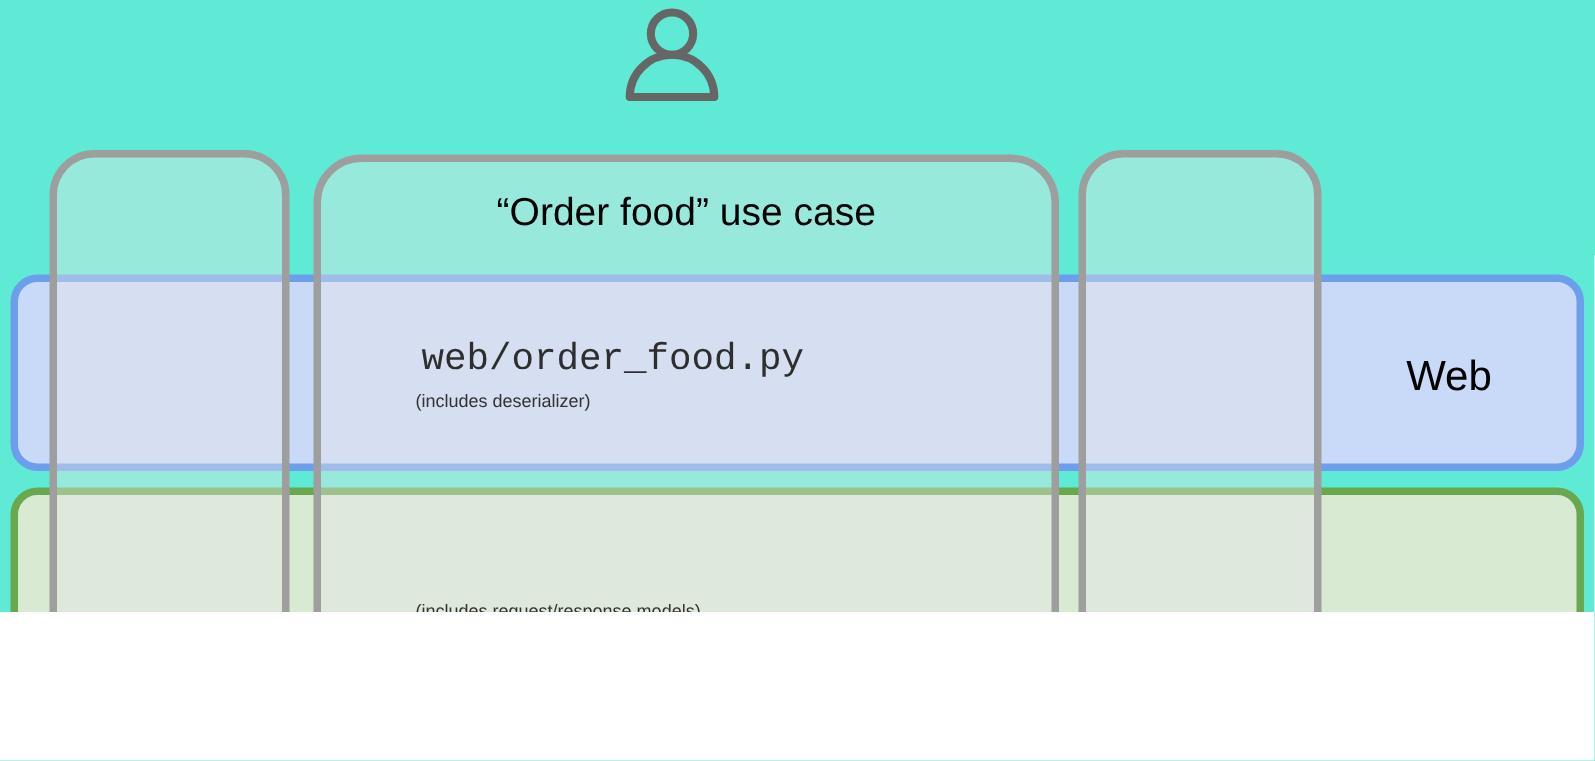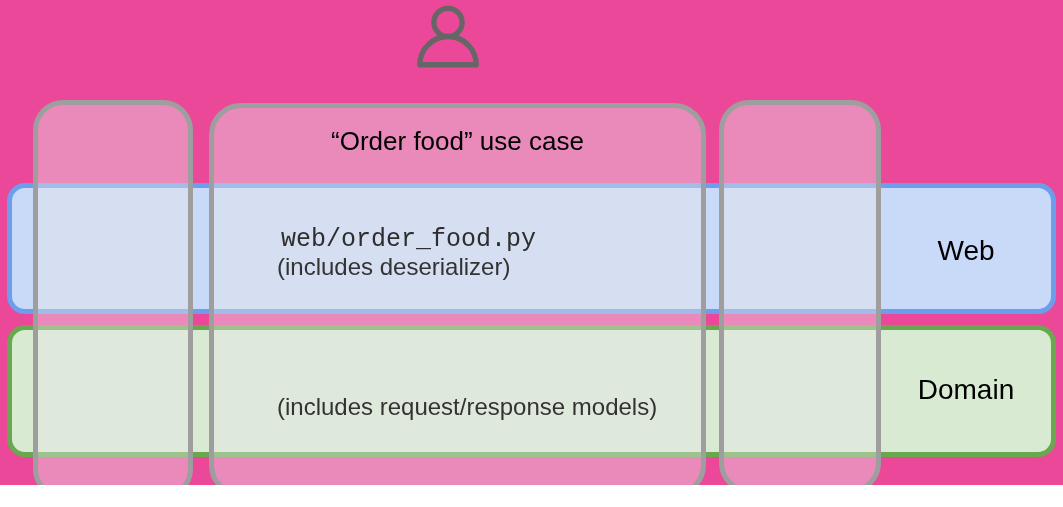--- a/index.html
+++ b/index.html
@@ -1,17 +1,17 @@
 <!DOCTYPE html>
 <html style="--box-border: #9e9e9e; --actor: #666666;"><head>
 <meta charset="utf-8">
 <style>
   html,body { margin:0; padding:0; background:#ffffff; }
   .canvas {
-    position:relative; width:1063px; height:485px; background:#ec4899;
+    position:relative; width:1063px; height:408px; background:#5eead4;
     font-family:"Liberation Sans", sans-serif; overflow:hidden;
   }
   .abs { position:absolute; box-sizing:border-box; }
 
   
   .actor { left:412px; top:2px; width:72px; height:70px; z-index:1; }
 
   
   .band {
     left:7px; width:1049px; border:5px solid transparent;
@@ -36,21 +36,21 @@
     left:209px; top:126px; width:497px; text-align:center;
     font-size:26px; line-height:30px; color:#000000;
   }
   .file-label {
     left:281px; font-family:"Liberation Mono", monospace;
     font-size:25px; line-height:28px; color:#2e2e2e;
   }
   .file-web    { top:226px; }
   .file-domain { top:366px; }
   .file-note {
-    left:277px; font-size:24px; line-height:24px; color:#333333;
+    left:277px; font-size:12px; line-height:24px; color:#333333;
   }
   .note-web    { top:255px; }
   .note-domain { top:395px; }
   .layer-label {
     left:900px; width:132px; text-align:center;
     font-size:28px; line-height:32px; color:#000000;
   }
   .label-web    { top:235px; }
   .label-domain { top:374px; }
 </style>
@@ -72,15 +72,14 @@
   <div class="abs vbox vbox-right"></div>
 
   <div class="abs txt use-case-title">“Order food” use case</div>
 
   <div class="abs txt file-label file-web">web/order_food.py</div>
   <div class="abs txt file-note note-web">(includes deserializer)</div>
 
   <div class="abs txt file-note note-domain">(includes request/response models)</div>
 
   <div class="abs txt layer-label label-web">Web</div>
-  <div class="abs txt layer-label label-domain">Domain</div>
 
 </div>
 
 </body></html>

